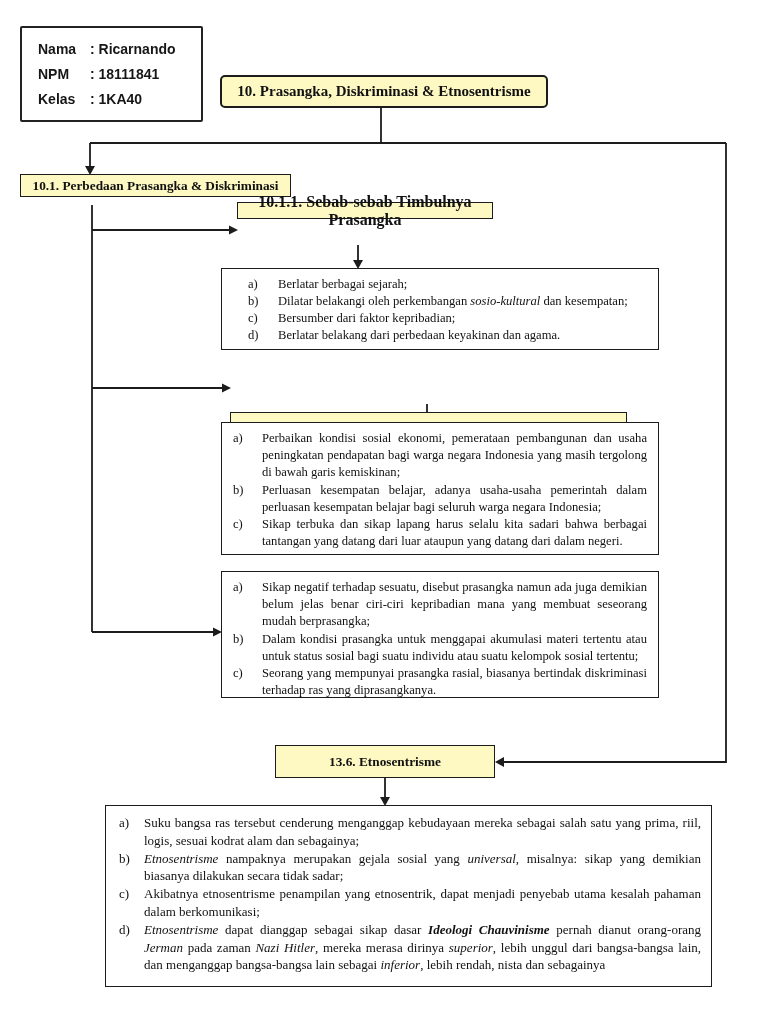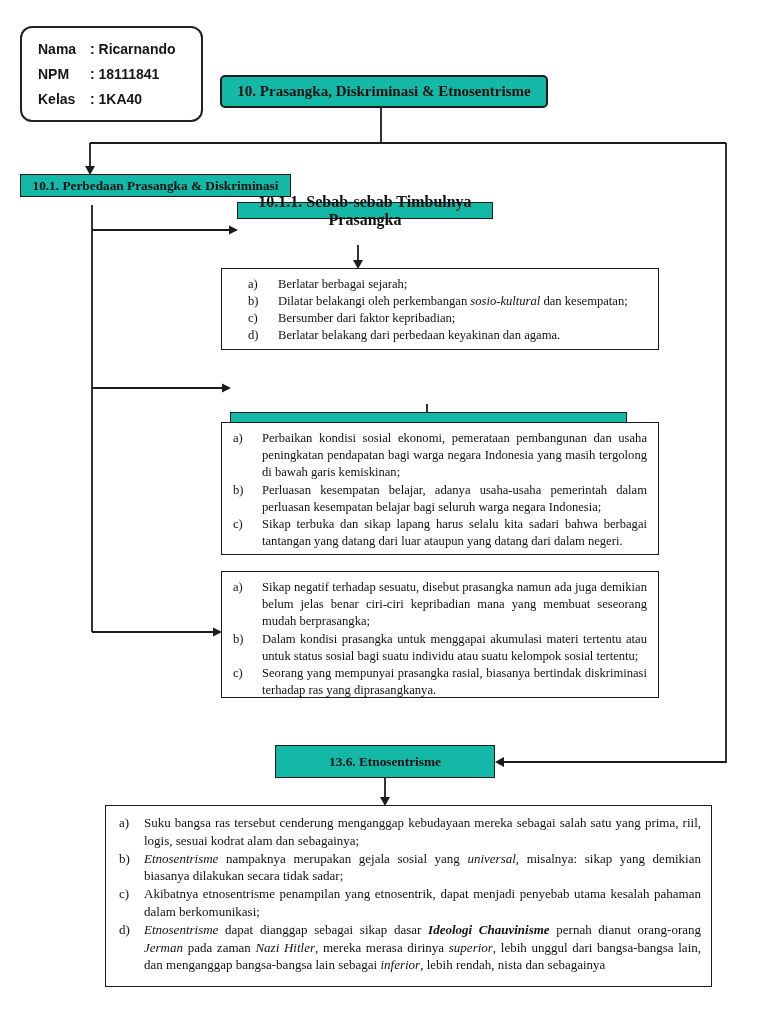--- a/index.html
+++ b/index.html
@@ -1,24 +1,24 @@
 <!DOCTYPE html>
 <html><head>
 <meta charset="utf-8">
 <style>
   html,body{margin:0;padding:0;background:#ffffff;}
   .page{position:relative;width:768px;height:1024px;background:#ffffff;overflow:hidden;
         font-family:"Liberation Serif", serif;color:#111;}
   .abs{position:absolute;box-sizing:border-box;}
   
-  .nodebox{border:1.6px solid #1c1c1c;background:#14b8a6;display:flex;align-items:center;justify-content:center;
+  .nodebox{border:1.6px solid #1c1c1c;background:#fef9c3;display:flex;align-items:center;justify-content:center;
            font-weight:700;text-align:center;}
   .contentbox{border:1.5px solid #1c1c1c;background:#fff;padding:7px 11px 6px 11px;}
   
-  .infobox{border:2px solid #222;border-radius:12px;background:#fff;display:flex;flex-direction:column;
+  .infobox{border:2px solid #222;border-radius:2px;background:#fff;display:flex;flex-direction:column;
            justify-content:space-around;padding:8px 10px 8px 16px;
            font-family:"Liberation Sans", sans-serif;font-weight:700;font-size:14px;color:#161616;}
   .info-row{display:flex;}
   .info-label{width:52px;}
   
   .li-row{display:flex;align-items:flex-start;}
   .li-label{flex:0 0 auto;}
   .li-text{flex:1 1 auto;text-align:justify;}
   .it{font-style:italic;}
   .bd{font-weight:700;}

